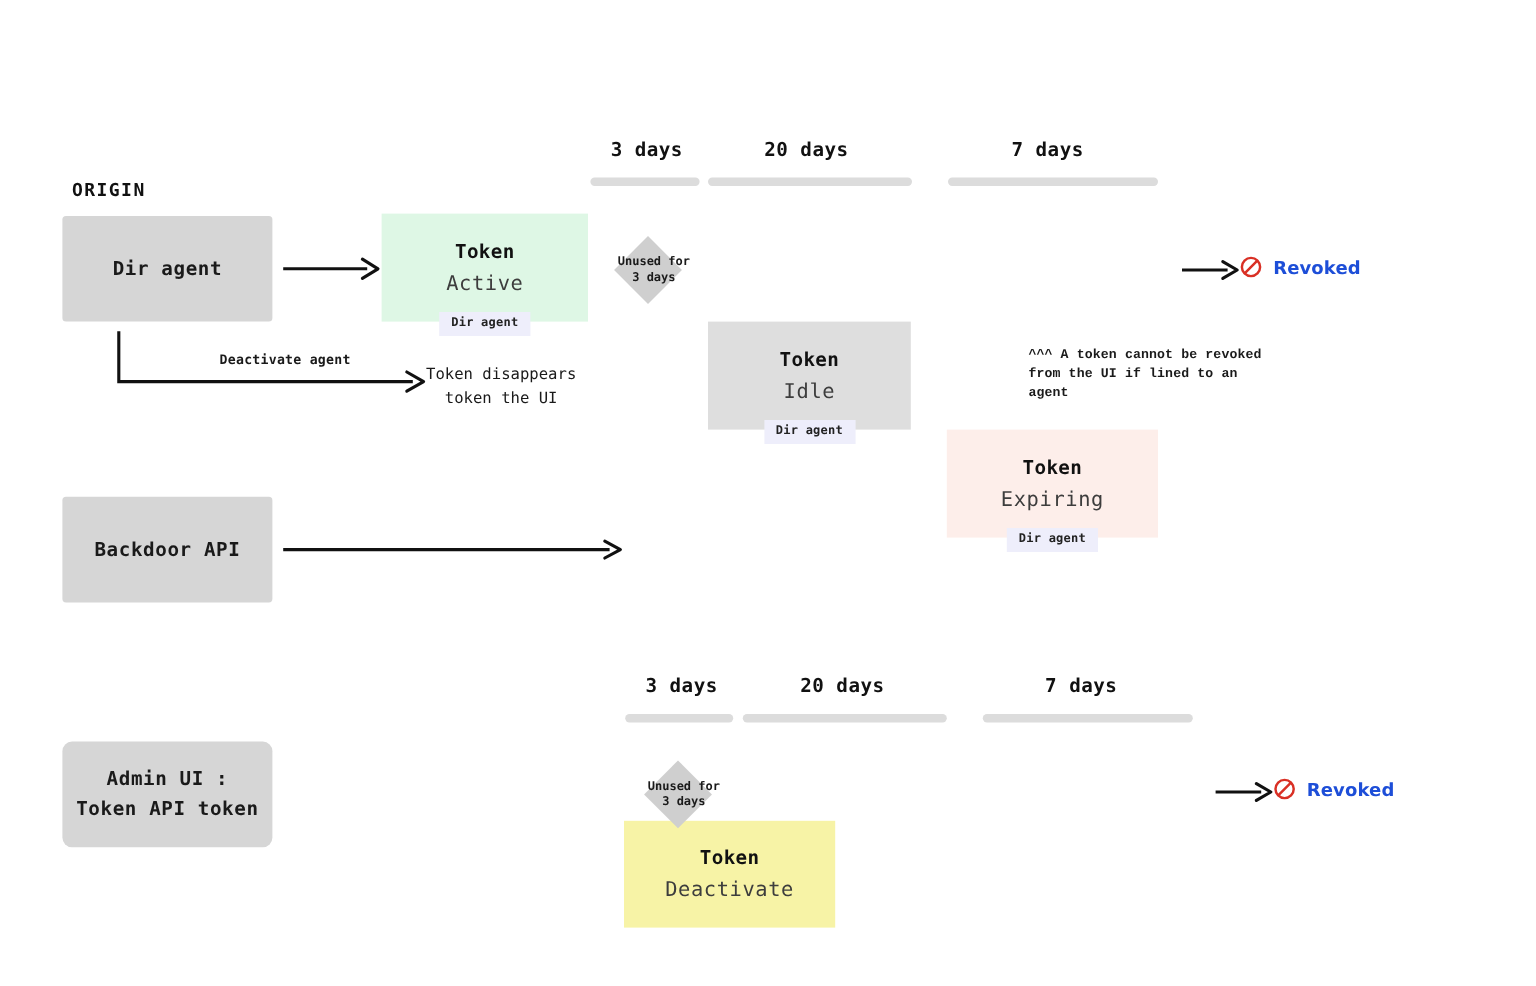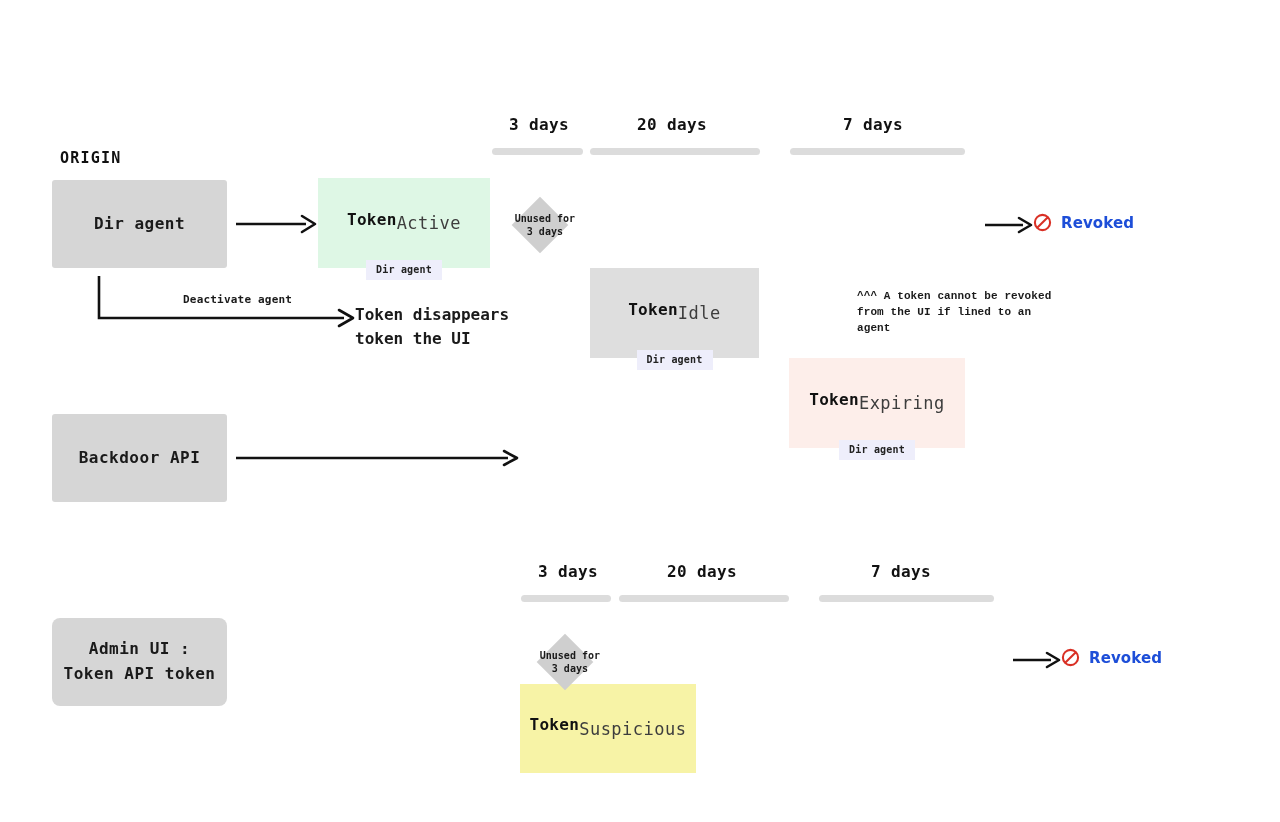--- a/index.html
+++ b/index.html
@@ -39,21 +39,21 @@
     font-weight: 700;
     letter-spacing: 0.5px;
     line-height: 1.55;
   }
   .box-origin.rounded { border-radius: 8px; }
 
   .token-box {
     box-sizing: border-box;
     position: relative;
     display: flex;
-    flex-direction: row;
+    flex-direction: column;
     align-items: center;
     justify-content: center;
   }
   .token-title {
     font-size: 16px;
     font-weight: 700;
     letter-spacing: 0.3px;
     color: #111111;
     margin-bottom: 8px;
   }
@@ -131,25 +131,25 @@
     letter-spacing: 0.1px;
   }
   .edge-label {
     font-size: 11px;
     font-weight: 700;
     color: #1a1a1a;
     letter-spacing: 0.2px;
     white-space: nowrap;
   }
   .endpoint-label {
-    font-size: 16px;
-    font-weight: 700;
+    font-size: 13px;
+    font-weight: 400;
     line-height: 1.5;
     color: #1a1a1a;
-    text-align: left;
+    text-align: center;
     white-space: nowrap;
   }
 
   
   .revoked {
     display: flex;
     align-items: center;
     gap: 9px;
     white-space: nowrap;
   }
@@ -252,21 +252,21 @@
     <span>Backdoor API</span>
   </div>
 
   <svg class="abs arrow-svg" style="left:236px; top:447px;" width="285" height="22" viewBox="0 0 285 22">
     <line x1="0" y1="11" x2="272" y2="11" stroke="#111" stroke-width="2.6"></line>
     <path d="M268 4 L281 11 L268 18" fill="none" stroke="#111" stroke-width="2.6" stroke-linecap="round" stroke-linejoin="round"></path>
   </svg>
 
   <div class="abs token-box" style="left:520px; top:414px; width:176px; height:89px; background:#f7f3a6;">
     <div class="token-title">Token</div>
-    <div class="token-state">Suspicious</div>
+    <div class="token-state">Deactivate</div>
   </div>
 
   <div class="abs days-label" style="left:522px; top:562px; width:92px;">3 days</div>
   <div class="abs days-label" style="left:656px; top:562px; width:92px;">20 days</div>
   <div class="abs days-label" style="left:855px; top:562px; width:92px;">7 days</div>
 
   <div class="abs timebar" style="left:521px; top:595px; width:90px;"></div>
   <div class="abs timebar" style="left:619px; top:595px; width:170px;"></div>
   <div class="abs timebar" style="left:819px; top:595px; width:175px;"></div>
 

